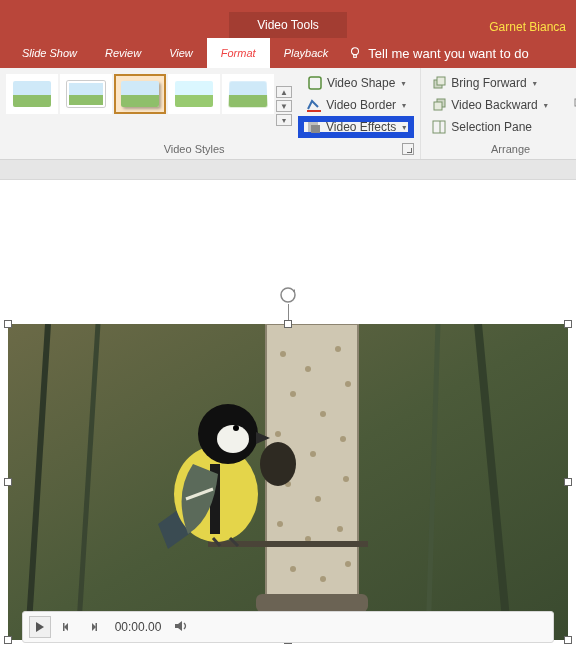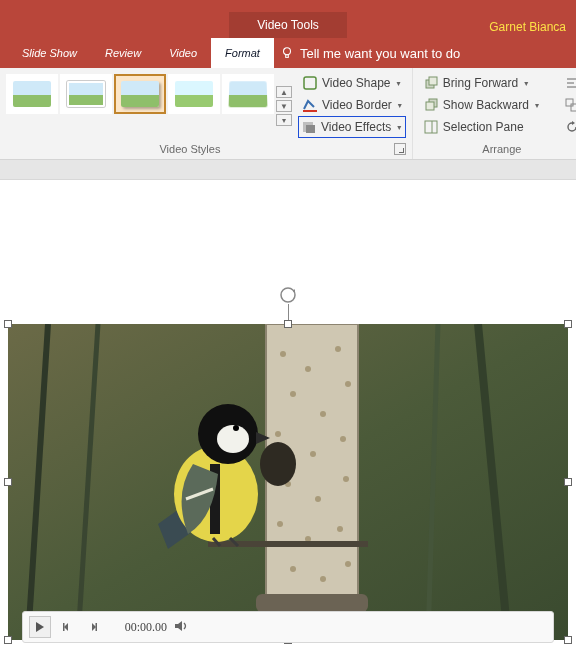--- a/index.html
+++ b/index.html
@@ -6,21 +6,21 @@
   body { width: 576px; height: 669px; background: #fff; overflow: hidden; position: relative; }
 
   
   .titlebar { background: #b9463a; height: 38px; display: flex; align-items: flex-end; justify-content: center; position: relative; }
   .title-center { font-size: 12px; color: #fff; padding-bottom: 4px; background: #a33d32; padding: 6px 28px 6px 28px; }
   .user-name { position: absolute; right: 10px; bottom: 4px; color: #fde047; font-size: 12px; }
 
   
   .ribbon-tabs { background: #b9463a; height: 30px; display: flex; align-items: stretch; padding-left: 8px; }
   .tab { color: #fff; font-size: 11px; padding: 6px 14px; display: flex; align-items: center; cursor: pointer; font-style: italic; }
-  .tab.active { background: #fff; color: #0f172a; }
+  .tab.active { background: #fff; color: #ef4444; }
   .tell-me { display: flex; align-items: center; color: #fff; font-size: 13px; margin-left: 6px; gap: 6px; }
   .tell-me svg { width: 14px; height: 14px; }
 
   
   .ribbon-body { background: #f3f3f3; border-bottom: 1px solid #d4d4d4; height: 92px; display: flex; }
   .group { border-right: 1px solid #e1e1e1; padding: 4px 6px 2px 6px; display: flex; flex-direction: column; justify-content: space-between; }
   .group-content { display: flex; gap: 2px; }
   .group-label { font-size: 11px; color: #6a6a6a; text-align: center; height: 16px; display: flex; justify-content: center; align-items: center; gap: 20px; }
   .dialog-launcher { width: 12px; height: 12px; border: 1px solid #a0a0a0; position: relative; margin-left: auto; }
   .dialog-launcher::after { content: ""; position: absolute; right: 1px; bottom: 1px; width: 4px; height: 4px; border-right: 1px solid #6a6a6a; border-bottom: 1px solid #6a6a6a; }
@@ -32,21 +32,21 @@
   .thumb-inner.shadow { box-shadow: 2px 2px 3px rgba(0,0,0,0.3); }
   .thumb-inner.border { border: 2px solid #fff; box-shadow: 0 0 0 1px #ccc; }
   .gallery-more { width: 16px; display: flex; flex-direction: column; justify-content: center; gap: 2px; margin-top: 2px; }
   .gallery-more div { border: 1px solid #adadad; height: 12px; display:flex; align-items:center; justify-content:center; font-size:8px; color:#666; }
 
   
   .cmd-col { display: flex; flex-direction: column; gap: 0px; }
   .cmd { display: flex; align-items: center; gap: 4px; padding: 2px 4px; font-size: 12px; color: #444; cursor: pointer; white-space: nowrap; height: 22px; }
   .cmd svg, .cmd .ico { width: 16px; height: 16px; flex: 0 0 16px; }
   .cmd .arrow { font-size: 8px; color: #666; margin-left: 2px; }
-  .cmd.highlight { border: 1px solid #1d4ed8; padding: 0px 2px; }
+  .cmd.highlight { border: 6px solid #1d4ed8; padding: 0px 2px; }
   .mini-col { display:flex; flex-direction:column; gap:0; }
   .mini { width: 22px; height: 22px; display:flex; align-items:center; justify-content:center; font-size:10px; color:#555; cursor:pointer; }
   .mini svg { width:14px; height:14px; }
 
   
   .canvas { position: relative; height: calc(669px - 160px - 42px); background: #fff; }
   .selection { position: absolute; left: 8px; top: 144px; width: 560px; height: 316px; }
   .rotate-handle { position:absolute; left:50%; top:-38px; transform:translateX(-50%); width:18px; height:18px; }
   .rotate-handle svg { width:18px; height:18px; }
   .rotate-stem { position:absolute; left:50%; top:-20px; width:1px; height:20px; background:#888; }
@@ -58,38 +58,39 @@
   .video { position:absolute; inset:0; overflow:hidden; }
   .video svg { width:100%; height:100%; display:block; }
 
   
   .playback { position:absolute; bottom:4px; left:22px; right:22px; height:32px; background:#f9f9f9; border:1px solid #d8d8d8; border-radius:3px; display:flex; align-items:center; padding:0 6px; gap:6px; }
   .play-btn { width:22px; height:22px; display:flex; align-items:center; justify-content:center; cursor:pointer; border:1px solid #c8c8c8; background:#f0f0f0; }
   .play-btn svg{width:10px;height:10px;}
   .seek { flex:1; height:22px; border:1px solid #c8c8c8; background:#fff; display:flex; align-items:center; justify-content:center; font-size:12px; color:#555; }
   .step-btn { width:20px; height:20px; display:flex; align-items:center; justify-content:center; cursor:pointer; color:#555;}
   .step-btn svg{width:12px;height:12px;}
-  .time { font-size:12px; color:#444; min-width:58px; text-align:right;font-family:Liberation Serif, serif; }
+  .time { font-size:12px; color:#444; min-width:58px; text-align:center; }
   .vol { width:18px; height:18px; cursor:pointer; }
   .vol svg{width:16px;height:16px;}
   .group.arrange .group-content{gap:20px;}
 </style>
 </head>
 <body>
 
 <div class="titlebar">
   <div class="title-center">Video Tools</div>
   <div class="user-name">Garnet Bianca</div>
 </div>
 
 <div class="ribbon-tabs">
   <div class="tab">Slide Show</div>
   <div class="tab">Review</div>
-  <div class="tab">Video</div>
+  <div class="tab">View</div>
   <div class="tab active">Format</div>
+  <div class="tab">Playback</div>
   <div class="tell-me">
     <svg viewBox="0 0 16 16">
         <circle cx="8" cy="6" r="4" fill="none" stroke="#fff" stroke-width="1.2"></circle>
         <rect x="6.5" y="10" width="3" height="3" fill="none" stroke="#fff" stroke-width="1.2"></rect>
       </svg>
     <span>Tell me want you want to do</span>
   </div>
 </div>
 
 <div class="ribbon-body">
@@ -109,21 +110,21 @@
           <div class="thumb-inner" style="filter:brightness(1.06);"></div>
         </div>
       <div class="style-thumb">
           <div class="thumb-inner" style="transform:perspective(60px) rotateX(6deg);"></div>
         </div>
       <div class="gallery-more">
         <div>▲</div>
         <div>▼</div>
         <div>▾</div>
       </div>
-      <div class="cmd-col" style="margin-left:4px;">
+      <div class="cmd-col" style="margin-left:4px;align-items:center;">
         <div class="cmd">
           <svg viewBox="0 0 16 16">
               <rect x="2" y="2" width="12" height="12" rx="2" fill="none" stroke="#5a8f3d" stroke-width="1.5"></rect>
             </svg>
           <span>Video Shape</span>
           <span class="arrow">▾</span>
         </div>
         <div class="cmd">
           <svg viewBox="0 0 16 16">
               <path d="M2 12 L6 4 L12 10" fill="none" stroke="#3a6fb0" stroke-width="2"></path>
@@ -157,21 +158,21 @@
               <rect x="6" y="2" width="8" height="8" fill="#e6eadd" stroke="#7a946a"></rect>
             </svg>
           <span>Bring Forward</span>
           <span class="arrow">▾</span>
         </div>
         <div class="cmd">
           <svg viewBox="0 0 16 16">
               <rect x="6" y="2" width="8" height="8" fill="#cfd6c6" stroke="#7a946a"></rect>
               <rect x="3" y="5" width="8" height="8" fill="#e6eadd" stroke="#7a946a"></rect>
             </svg>
-          <span>Show Backward</span>
+          <span>Video Backward</span>
           <span class="arrow">▾</span>
         </div>
         <div class="cmd">
           <svg viewBox="0 0 16 16">
               <rect x="2" y="2" width="12" height="12" fill="none" stroke="#7a946a"></rect>
               <line x1="9" y1="2" x2="9" y2="14" stroke="#7a946a"></line>
             </svg>
           <span>Selection Pane</span>
         </div>
       </div>

